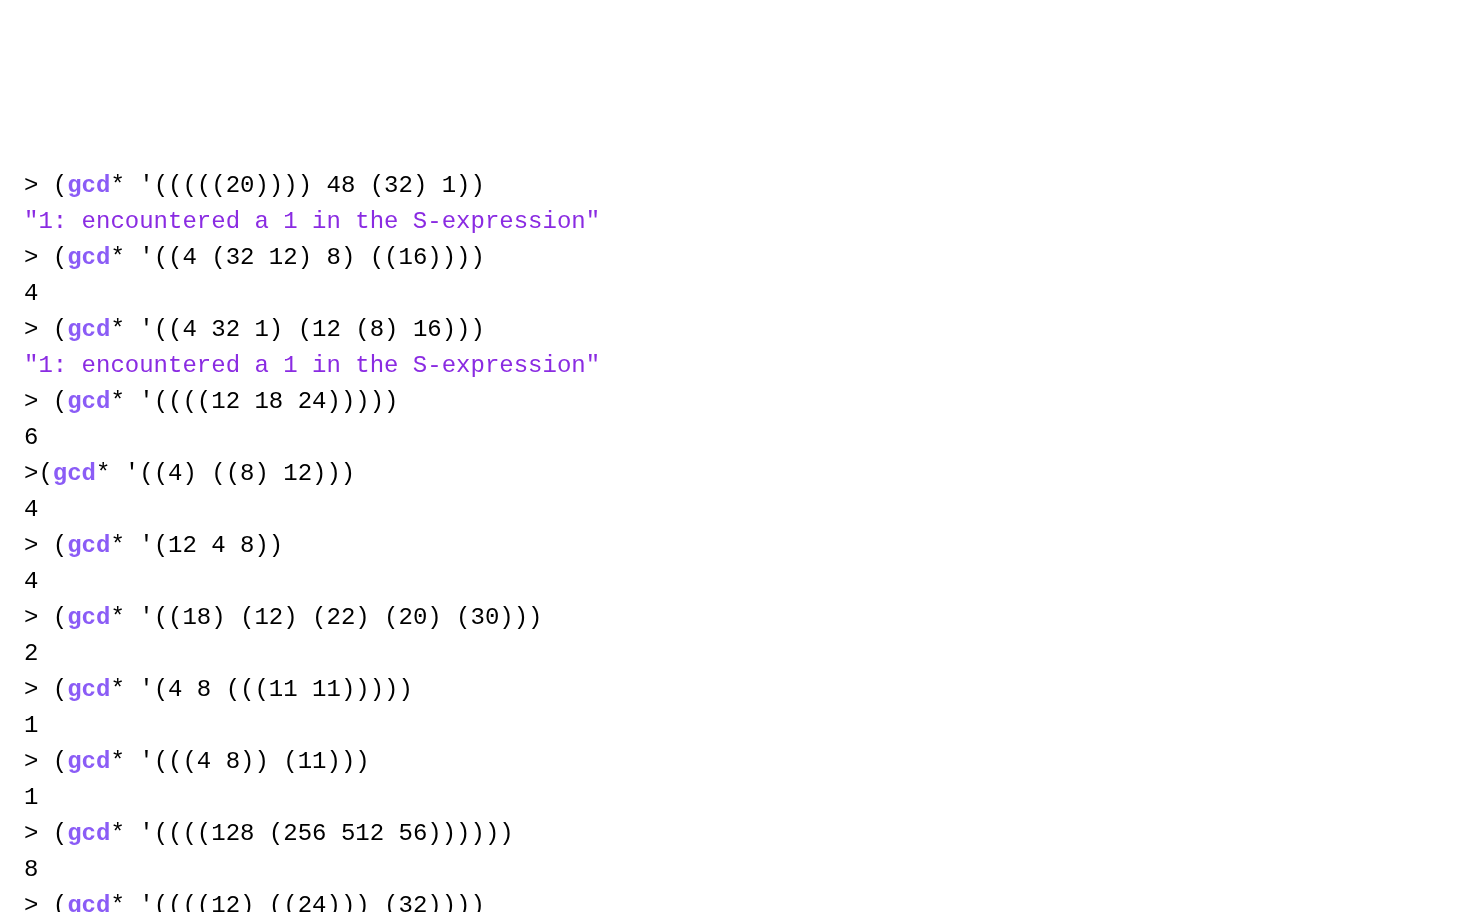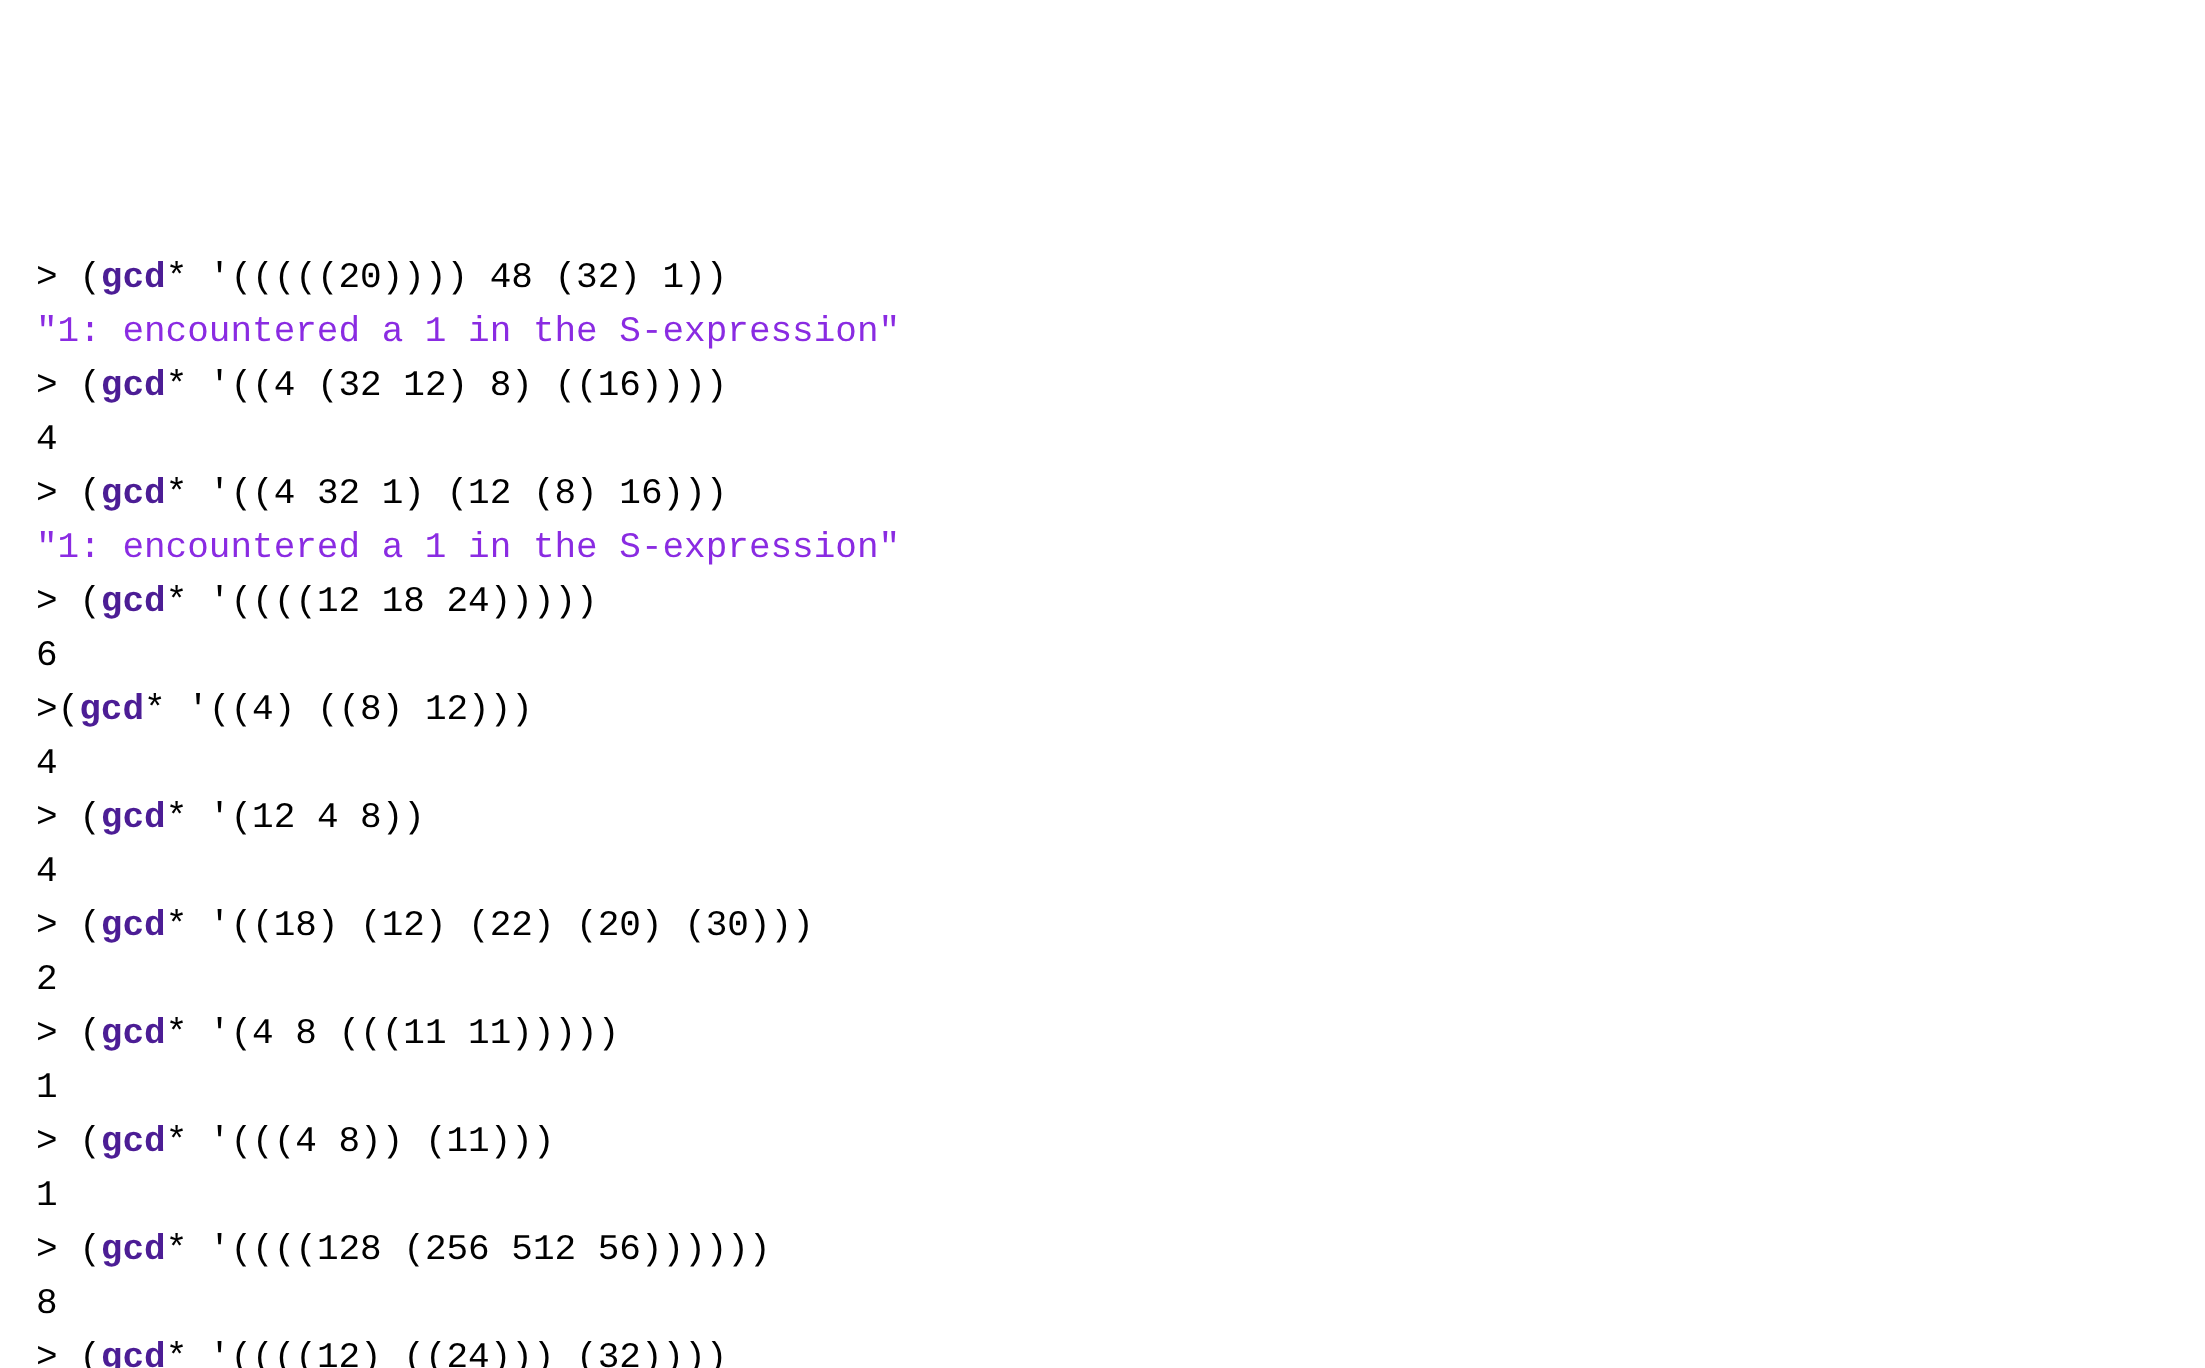--- a/index.html
+++ b/index.html
@@ -9,21 +9,21 @@
       font-family: "Courier New", Courier, monospace;
       font-size: 24px;
       line-height: 1.5;
       color: #000000;
       white-space: pre;
     }
     .line {
       display: block;
     }
     .fn {
-      color: #4c1d95;
+      color: #8b5cf6;
       font-weight: bold;
     }
     .str {
       color: #8a2be2;
     }
   </style>
 </head>
 <body>
 
 

